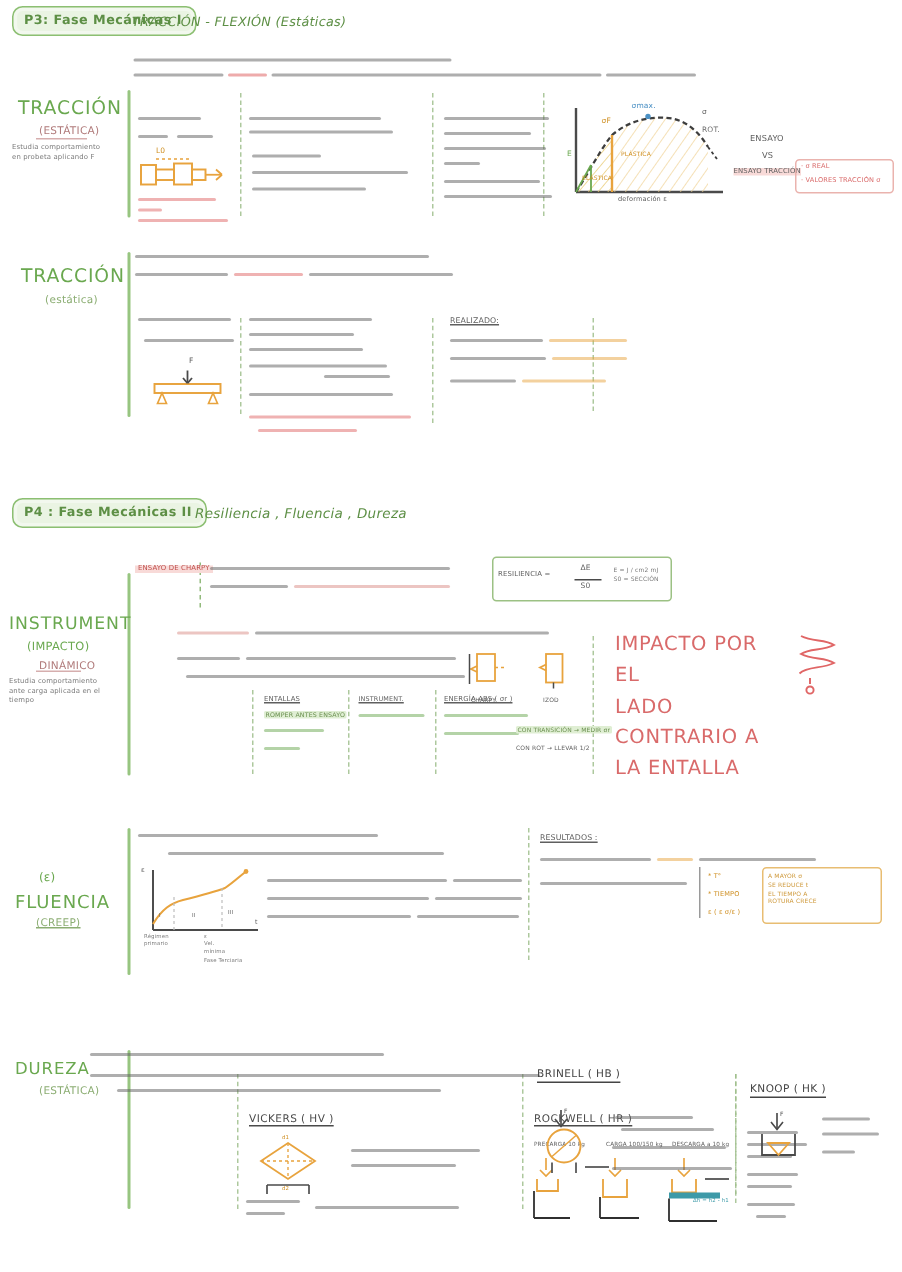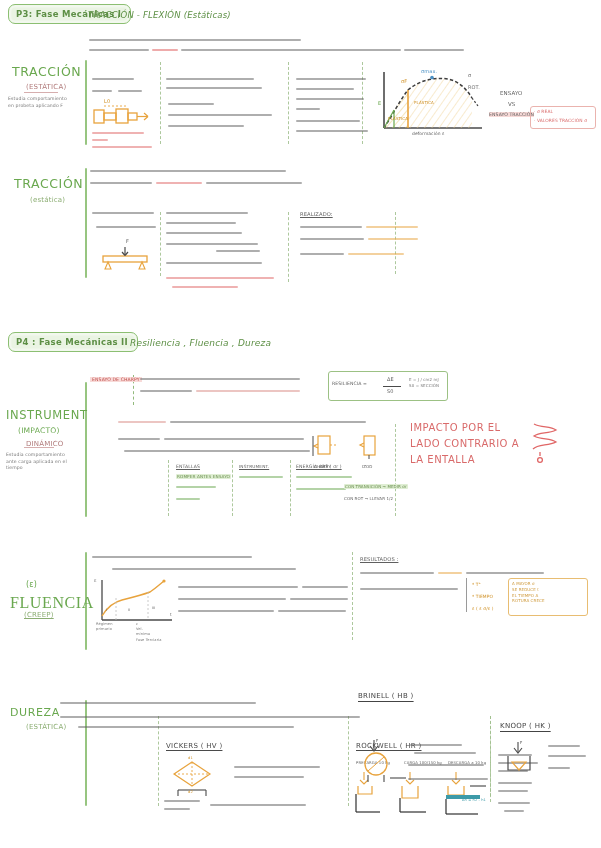--- a/index.html
+++ b/index.html
@@ -369,34 +369,34 @@
     <div class="cap u" style="left:296px;top:464px;font-size:4.6px;">ENERGÍA ABS ( σr )</div>
     <div class="scrib thin g" style="left:296px;top:476px;width:56px;"></div>
     <div class="scrib thin g" style="left:296px;top:488px;width:50px;"></div>
 
     <div class="cap" style="left:344px;top:484px;font-size:4px;">
       <span class="hl-green">CON TRANSICIÓN  →  MEDIR σr</span>
     </div>
     <div class="cap" style="left:344px;top:496px;font-size:4px;">CON ROT  →  LLEVAR 1/2</div>
   </div>
 
-  <div class="tiny-note hw" style="left:410px;top:420px;width:110px;font-size:10px;line-height:1.6;color:#d96a6a;letter-spacing:.5px;">IMPACTO POR EL
+  <div class="tiny-note hw" style="left:410px;top:420px;width:110px;font-size:13px;line-height:1.6;color:#d96a6a;letter-spacing:.5px;">IMPACTO POR EL
 LADO CONTRARIO A
 LA ENTALLA</div>
   <svg style="position:absolute;left:530px;top:422px;" width="30" height="46">
     <path d="M4,2 C12,6 20,4 26,8 C18,12 10,10 4,14 C12,18 20,16 26,20 C18,24 8,22 3,27" fill="none" stroke="#e06666" stroke-width="1.3"></path>
     <circle cx="10" cy="38" r="2.4" fill="none" stroke="#e06666" stroke-width="1.3"></circle>
     <line x1="10" y1="30" x2="10" y2="34" stroke="#e06666" stroke-width="1.3"></line>
   </svg>
 
   <div class="vbar" style="left:85px;top:552px;height:98px;"></div>
   <div class="vdiv" style="left:352px;top:552px;height:88px;"></div>
 
   <div class="cap g" style="left:26px;top:580px;font-size:8px;">(ε)</div>
-  <div class="topic hw" style="left:10px;top:594px;font-size:16px;font-family:Liberation Serif, serif;">FLUENCIA</div>
+  <div class="topic hw" style="left:10px;top:594px;font-size:12px;">FLUENCIA</div>
   <div class="topic-sub hw" style="left:24px;top:611px;text-decoration:underline;">(CREEP)</div>
 
   <div>
     <div class="scrib thin" style="left:92px;top:556px;width:160px;"></div>
     <div class="scrib thin" style="left:112px;top:568px;width:184px;"></div>
   </div>
 
   <div class="chart" style="left:92px;top:578px;width:84px;height:58px;">
     <svg width="84" height="58">
       <line x1="10" y1="2" x2="10" y2="42" stroke="#4a4a4a" stroke-width="1.3"></line>
@@ -564,21 +564,21 @@
 </div>
 
 <div>
   
   
   
 </div>
 
 <div>
 
-  <div class="lbl-big u" id="brinell-title" style="left:358px;top:692px;font-size:7px;letter-spacing:.3px;">BRINELL ( HB )</div>
+  <div class="lbl-big u" id="brinell-title" style="left:358px;top:712px;font-size:7px;letter-spacing:.3px;">BRINELL ( HB )</div>
   <svg style="position:absolute;left:362px;top:738px;" width="48" height="46">
     <line x1="12" y1="2" x2="12" y2="12" stroke="#4a4a4a" stroke-width="1.1"></line>
     <path d="M8,8 L12,13 L16,8" fill="none" stroke="#4a4a4a" stroke-width="1.1"></path>
     <circle cx="14" cy="26" r="11" fill="none" stroke="#e8a33d" stroke-width="1.3"></circle>
     <line x1="6" y1="33" x2="22" y2="19" stroke="#e8a33d" stroke-width="1"></line>
     <line x1="6" y1="37" x2="6" y2="44" stroke="#4a4a4a" stroke-width="1.1"></line>
     <line x1="22" y1="37" x2="22" y2="44" stroke="#4a4a4a" stroke-width="1.1"></line>
     <line x1="28" y1="40" x2="44" y2="40" stroke="#4a4a4a" stroke-width="1.1"></line>
     <text x="14" y="4" font-size="4" fill="#4a4a4a">F</text>
   </svg>

